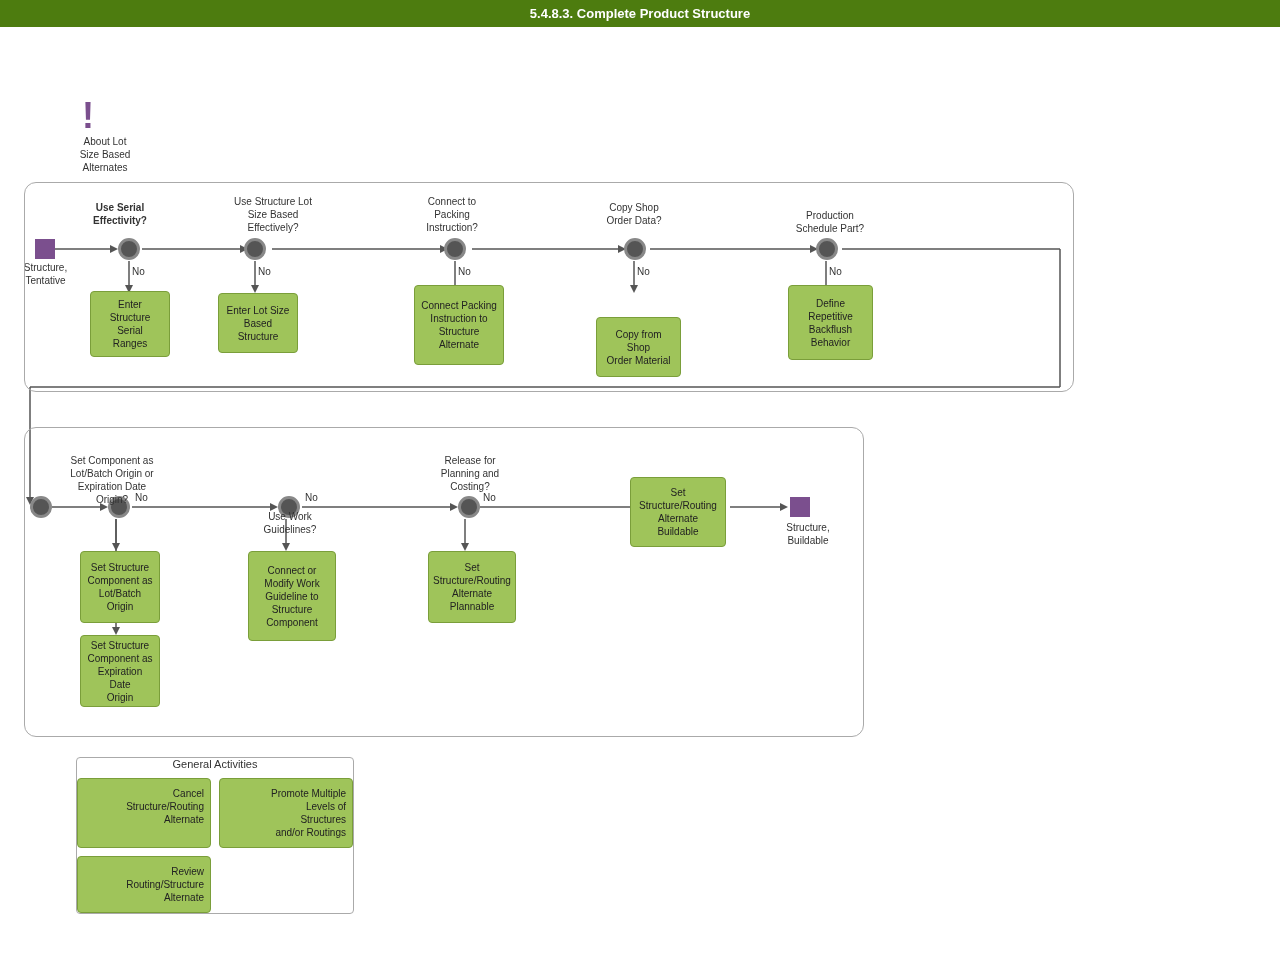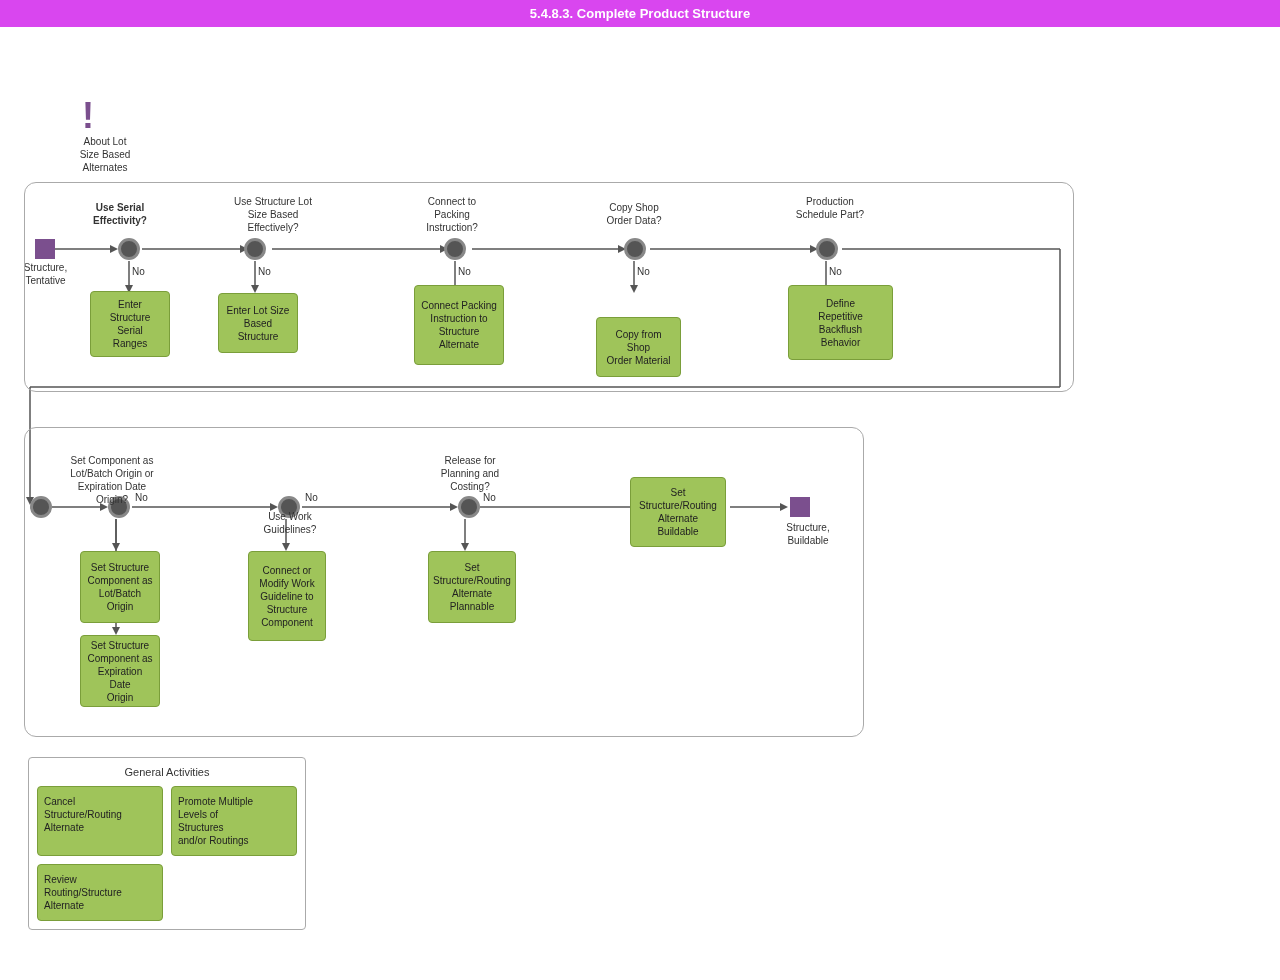--- a/index.html
+++ b/index.html
@@ -1,19 +1,19 @@
 <!DOCTYPE html>
 <html><head>
   <meta charset="utf-8">
   <style>
     * { box-sizing: border-box; margin: 0; padding: 0; }
     body { background: #f0f0f0; font-family: Arial, sans-serif; font-size: 11px; }
 
     .title-bar {
-      background: #d946ef;
+      background: #4d7c0f;
       color: white;
       text-align: center;
       padding: 6px;
       font-size: 13px;
       font-weight: bold;
     }
 
     .canvas {
       background: white;
       width: 1280px;
@@ -80,41 +80,41 @@
       border-radius: 12px;
       background: transparent;
     }
 
     
     .general-activities {
       position: absolute;
       border: 1.5px solid #aaa;
       border-radius: 4px;
       background: white;
-      padding: 8px;
+      margin-left: 48px;
     }
 
     .ga-title {
       text-align: center;
       font-size: 11px;
       margin-bottom: 8px;
       color: #333;
     }
 
     .ga-grid {
       display: grid;
       grid-template-columns: 1fr 1fr;
       gap: 8px;
     }
 
     .ga-item {
       background: #9fc45a;
       border: 1px solid #7a9e3a;
       border-radius: 4px;
-      text-align: left;
+      text-align: right;
       padding: 8px 6px;
       font-size: 10px;
       line-height: 1.3;
       color: #222;
     }
 
     svg.arrows {
       position: absolute;
       top: 0; left: 0;
       width: 1280px;
@@ -228,41 +228,41 @@
   <div class="node-label" style="left:412px; top:168px; width:80px;">Connect to<br>Packing<br>Instruction?</div>
 
   <div class="activity-box" style="left:414px; top:258px; width:90px; height:80px;">Connect Packing<br>Instruction to<br>Structure<br>Alternate</div>
 
   <div class="circle-node" style="left:624px; top:211px;"></div>
   <div class="node-label" style="left:594px; top:174px; width:80px;">Copy Shop<br>Order Data?</div>
 
   <div class="activity-box" style="left:596px; top:258px; width:85px; height:60px;margin-top:32px;">Copy from Shop<br>Order Material</div>
 
   <div class="circle-node" style="left:816px; top:211px;"></div>
-  <div class="node-label" style="left:790px; top:168px; width:80px;">Production<br>Schedule Part?</div>
-
-  <div class="activity-box" style="left:788px; top:258px; width:105px; height:75px;">Define<br>Repetitive<br>Backflush<br>Behavior</div>
+  <div class="node-label" style="left:790px; top:182px; width:80px;">Production<br>Schedule Part?</div>
+
+  <div class="activity-box" style="left:788px; top:258px; width:85px; height:75px;">Define<br>Repetitive<br>Backflush<br>Behavior</div>
 
   <div class="rounded-container" style="left:24px; top:155px; width:1050px; height:210px;"></div>
 
   <div class="rounded-container" style="left:24px; top:400px; width:840px; height:310px;"></div>
 
   <div class="circle-node" style="left:30px; top:469px;"></div>
 
   <div class="circle-node" style="left:108px; top:469px;"></div>
   <div class="node-label" style="left:62px; top:427px; width:100px;">Set Component as<br>Lot/Batch Origin or<br>Expiration Date Origin?</div>
 
   <div class="activity-box" style="left:80px; top:524px; width:80px; height:72px;">Set Structure<br>Component as<br>Lot/Batch<br>Origin</div>
 
   <div class="activity-box" style="left:80px; top:608px; width:80px; height:72px;">Set Structure<br>Component as<br>Expiration Date<br>Origin</div>
 
   <div class="circle-node" style="left:278px; top:469px;"></div>
   <div class="node-label" style="left:250px; top:435px; width:80px;margin-top:48px;">Use Work<br>Guidelines?</div>
 
-  <div class="activity-box" style="left:248px; top:524px; width:78px; height:90px;">Connect or<br>Modify Work<br>Guideline to<br>Structure<br>Component</div>
+  <div class="activity-box" style="left:248px; top:524px; width:88px; height:90px;">Connect or<br>Modify Work<br>Guideline to<br>Structure<br>Component</div>
 
   <div class="circle-node" style="left:458px; top:469px;"></div>
   <div class="node-label" style="left:425px; top:427px; width:90px;">Release for<br>Planning and<br>Costing?</div>
 
   <div class="activity-box" style="left:428px; top:524px; width:88px; height:72px;">Set<br>Structure/Routing<br>Alternate<br>Plannable</div>
 
   <div class="activity-box" style="left:630px; top:450px; width:96px; height:70px;">Set<br>Structure/Routing<br>Alternate<br>Buildable</div>
 
   <div class="purple-box" style="left:790px; top:470px;"></div>
   <div class="node-label" style="left:778px; top:494px; width:60px;">Structure,<br>Buildable</div>

